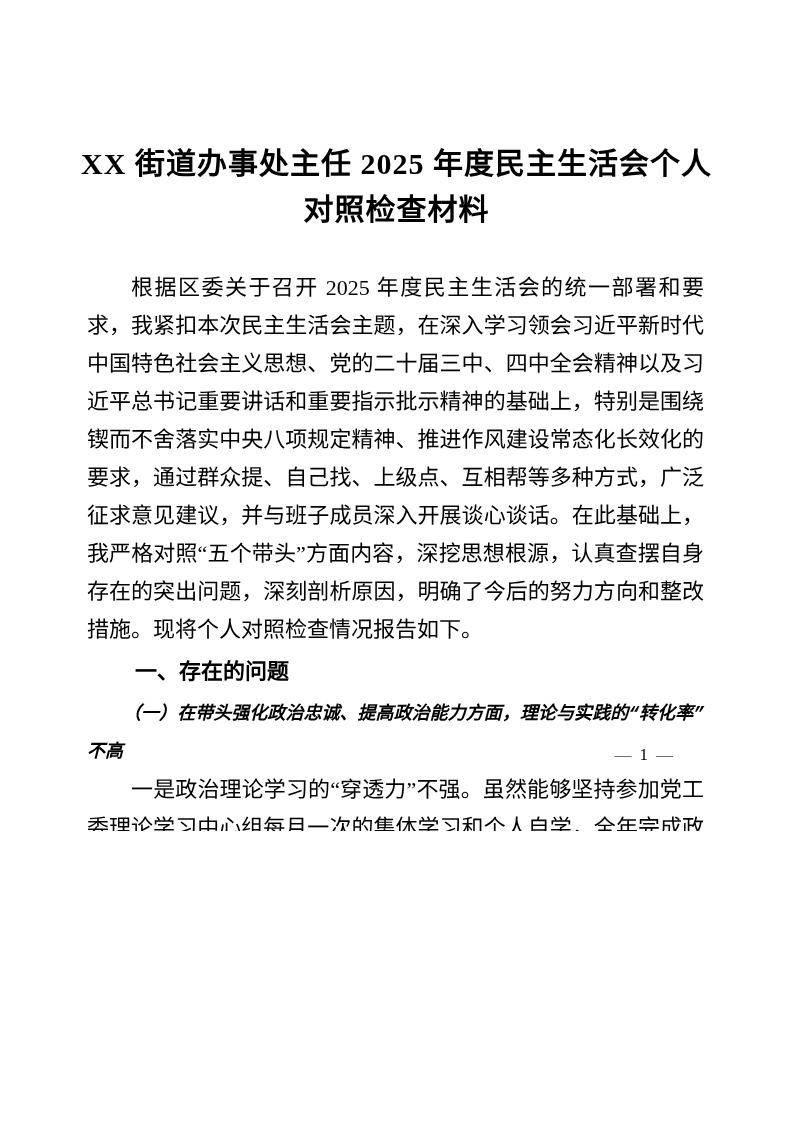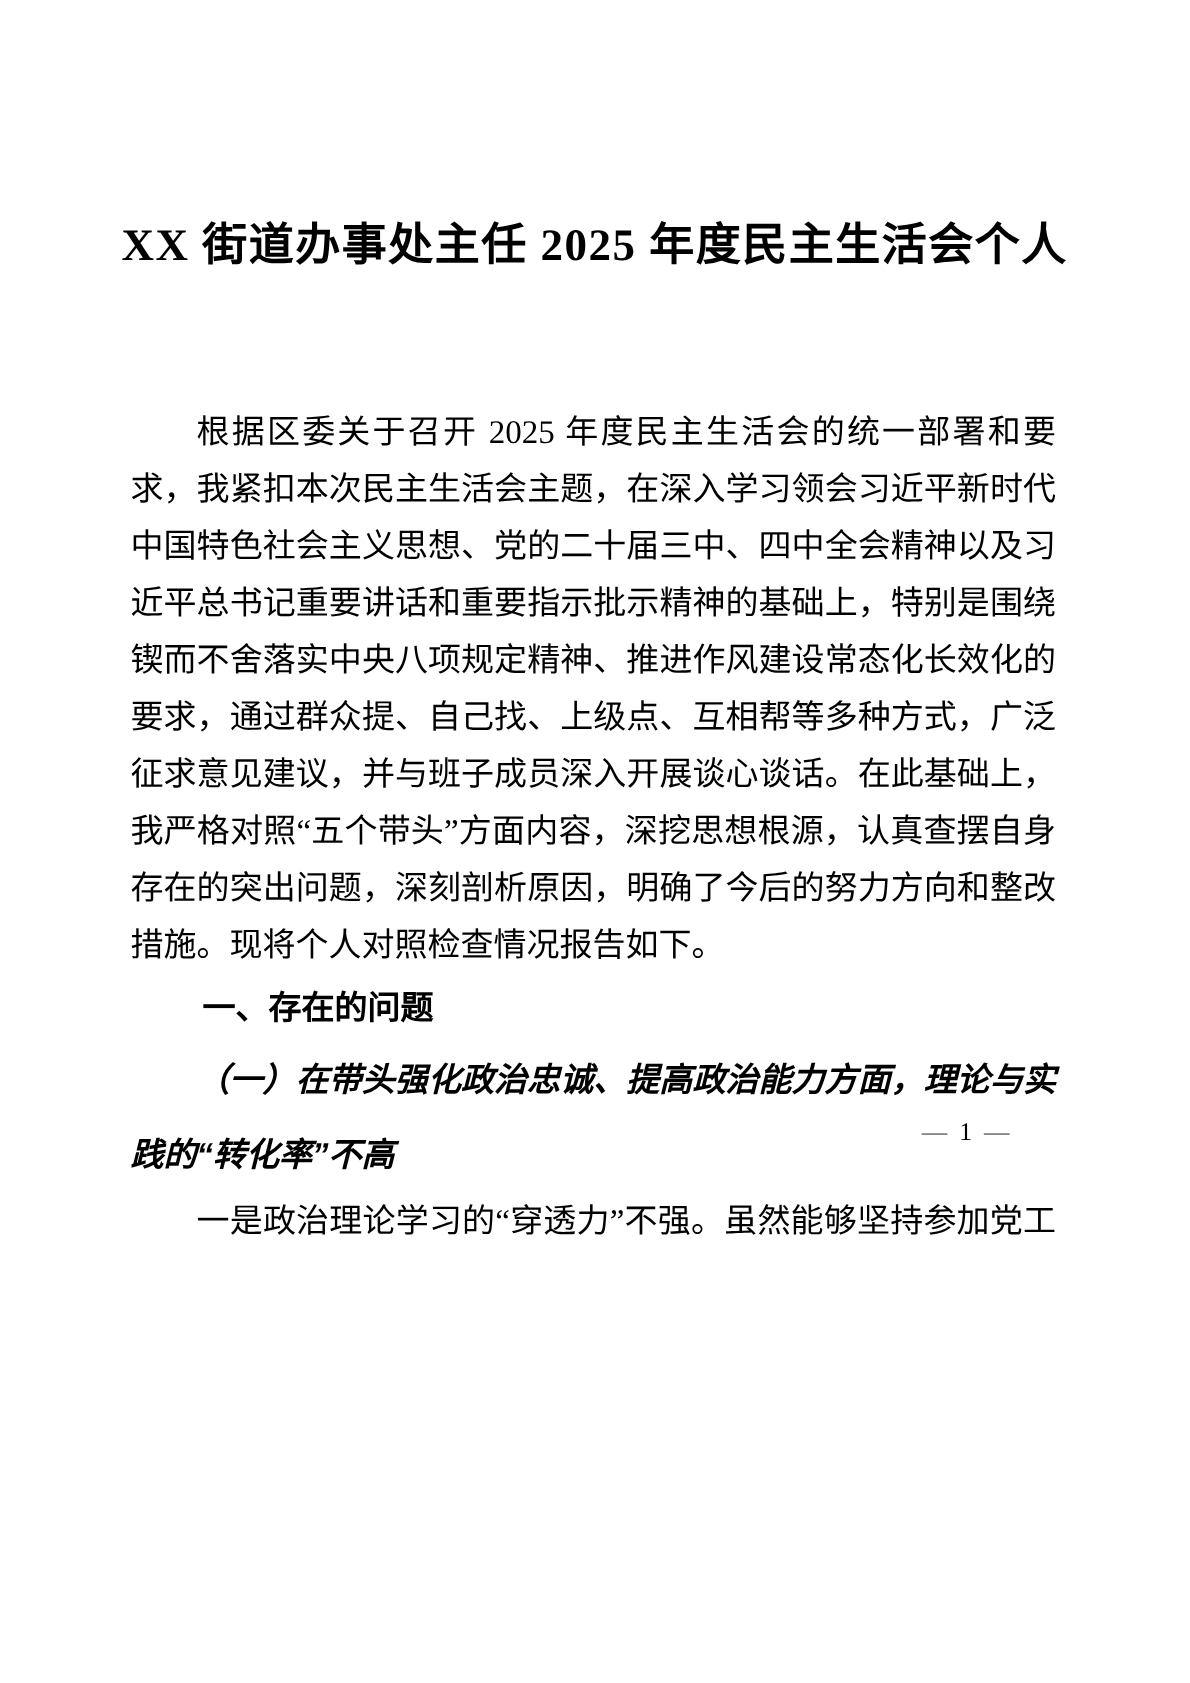--- a/index.html
+++ b/index.html
@@ -49,25 +49,25 @@
     text-indent: 2em;
     font-family: "Liberation Sans", "DejaVu Sans", sans-serif;
     font-size: 22px;
     font-weight: 700;
     line-height: 38px;
     text-align: left;
   }
   .h-level2 {
     margin: 0;
     text-indent: 2em;
-    font-family: Liberation Sans, sans-serif;
+    font-family: Liberation Mono, monospace;
     font-style: italic;
-    font-size: 22px;
+    font-size: 18px;
     font-weight: 700;
-    line-height: 50px;
+    line-height: 38px;
     text-align: justify;
   }
   .footer {
     position: absolute;
     bottom: 66px;
     right: 118px;
     font-family: "Liberation Serif", "DejaVu Serif", serif;
     font-size: 17px;
     line-height: 20px;
     color: #000000;
@@ -76,20 +76,21 @@
   .footer .dash { color: #555555; padding: 0 2px; }
   .footer .num { padding: 0 6px; }
 </style>
 </head>
 <body>
 
 <div class="page">
 
   <h1 class="doc-title">
     <span class="title-line">XX 街道办事处主任 2025 年度民主生活会个人</span>
+    <span class="title-line">对照检查材料</span>
   </h1>
 
   <div class="doc-body">
     <p class="para">根据区委关于召开 2025 年度民主生活会的统一部署和要求，我紧扣本次民主生活会主题，在深入学习领会习近平新时代中国特色社会主义思想、党的二十届三中、四中全会精神以及习近平总书记重要讲话和重要指示批示精神的基础上，特别是围绕锲而不舍落实中央八项规定精神、推进作风建设常态化长效化的要求，通过群众提、自己找、上级点、互相帮等多种方式，广泛征求意见建议，并与班子成员深入开展谈心谈话。在此基础上，我严格对照“五个带头”方面内容，深挖思想根源，认真查摆自身存在的突出问题，深刻剖析原因，明确了今后的努力方向和整改措施。现将个人对照检查情况报告如下。</p>
     <h2 class="h-level1">一、存在的问题</h2>
     <h3 class="h-level2">（一）在带头强化政治忠诚、提高政治能力方面，理论与实践的“转化率”不高</h3>
     <p class="para">一是政治理论学习的“穿透力”不强。虽然能够坚持参加党工委理论学习中心组每月一次的集体学习和个人自学，全年完成政治理论学习笔记超过 7 万字，但对党的二十行届三中、四中全会提出的新思想、新论断、新要求的理解，存在“知其然、不知其所以然”的情况。例如，在学习领会“新质生产力”这一概念时，更多停留在字面理解和政策解读层面，如何将其与我街道以传统</p>
   </div>
 
   <div class="footer">

